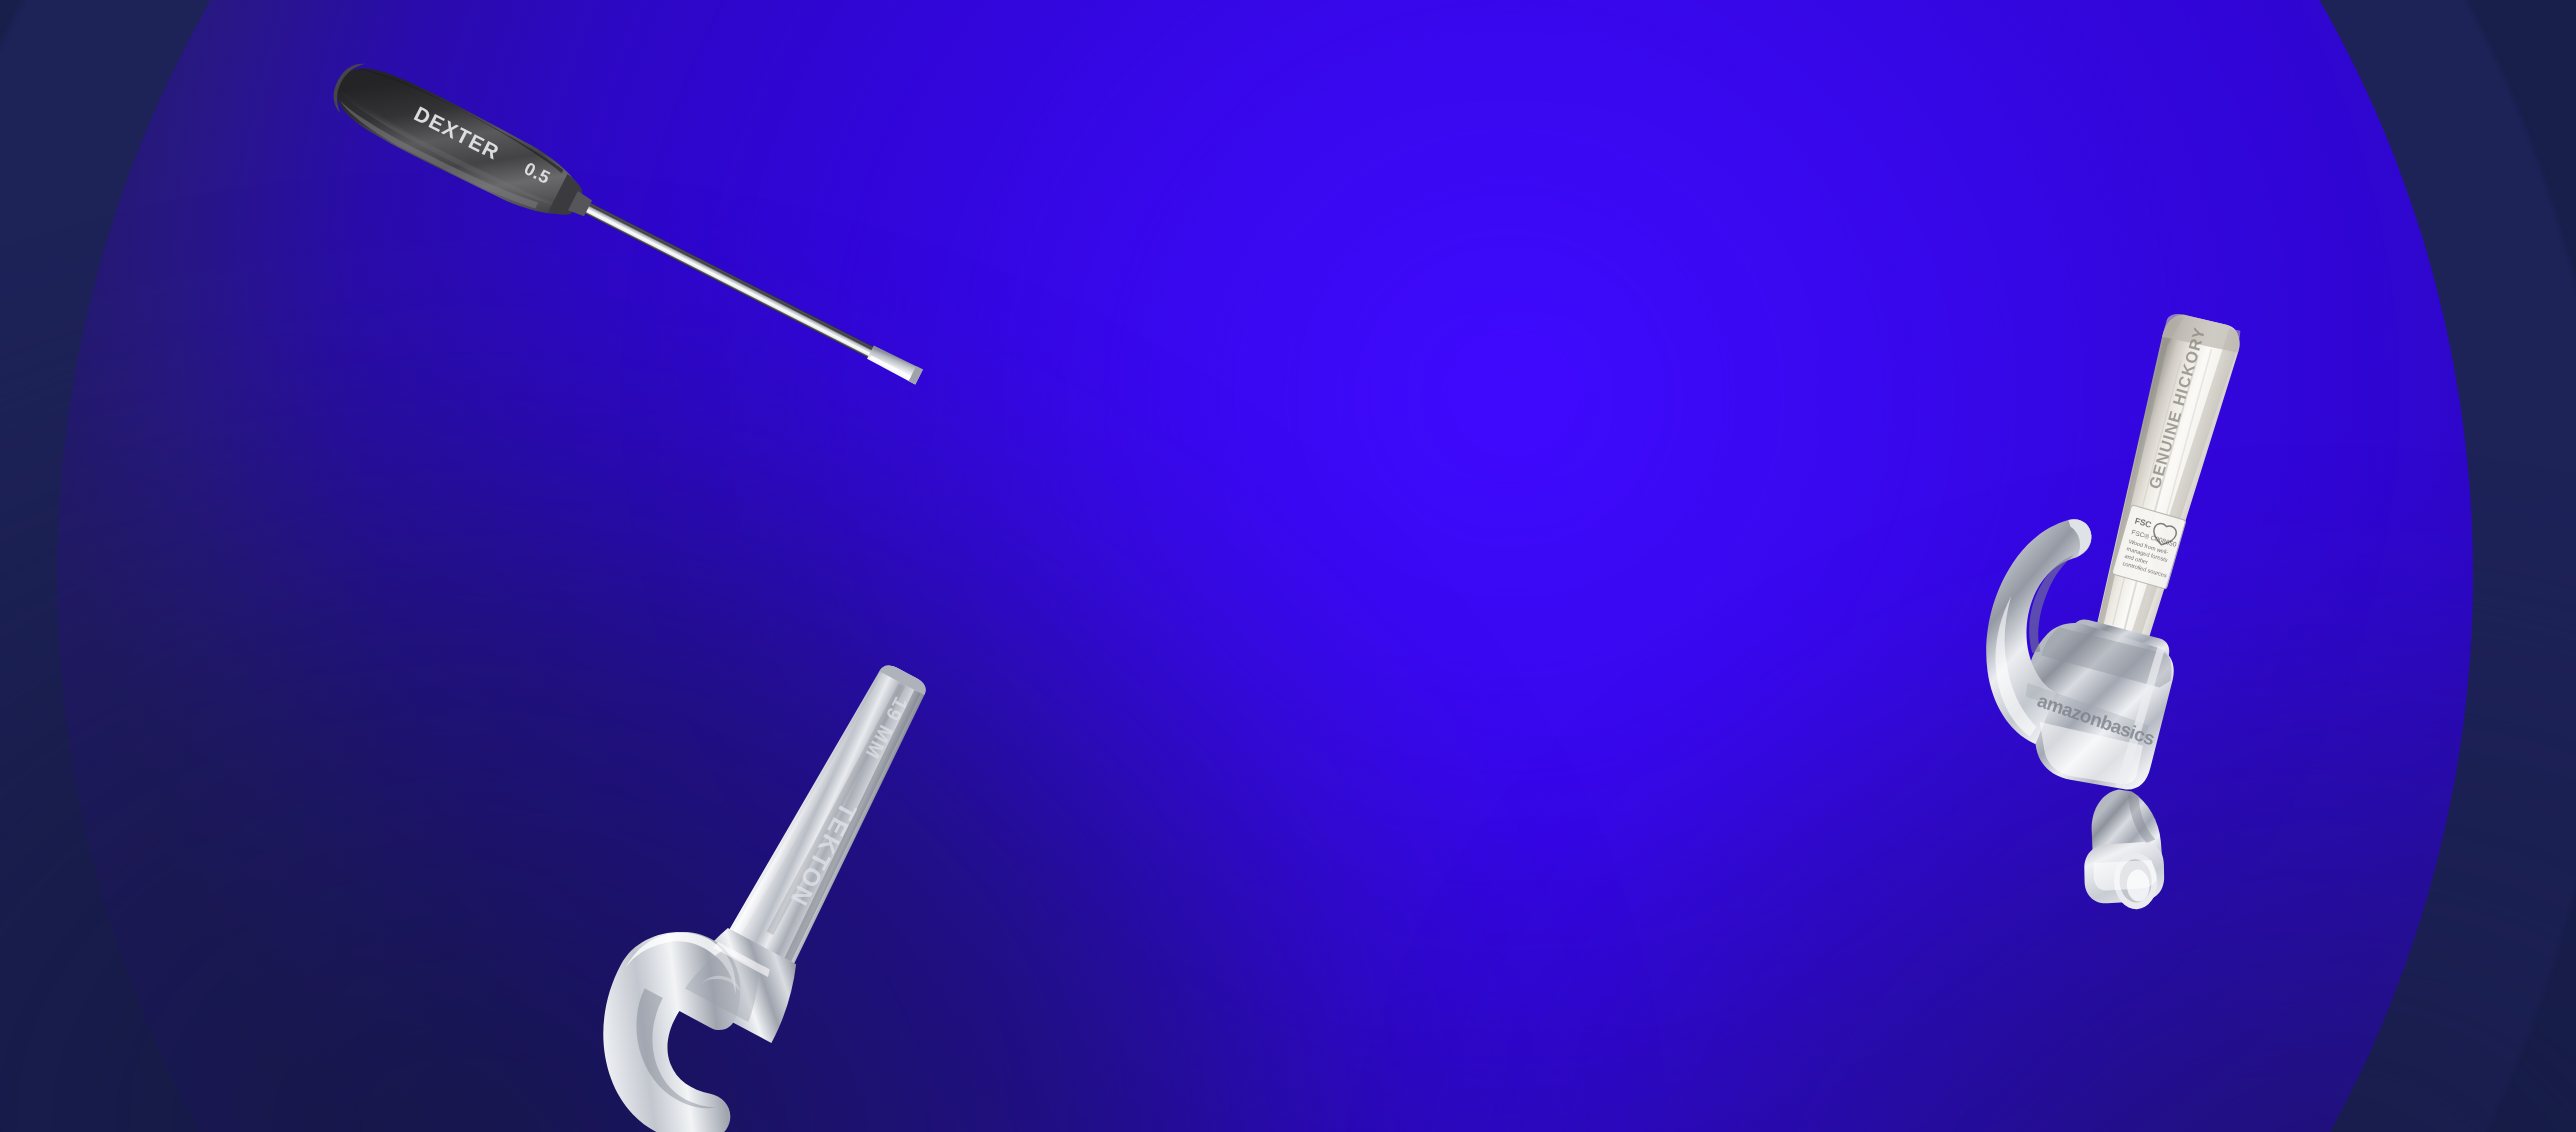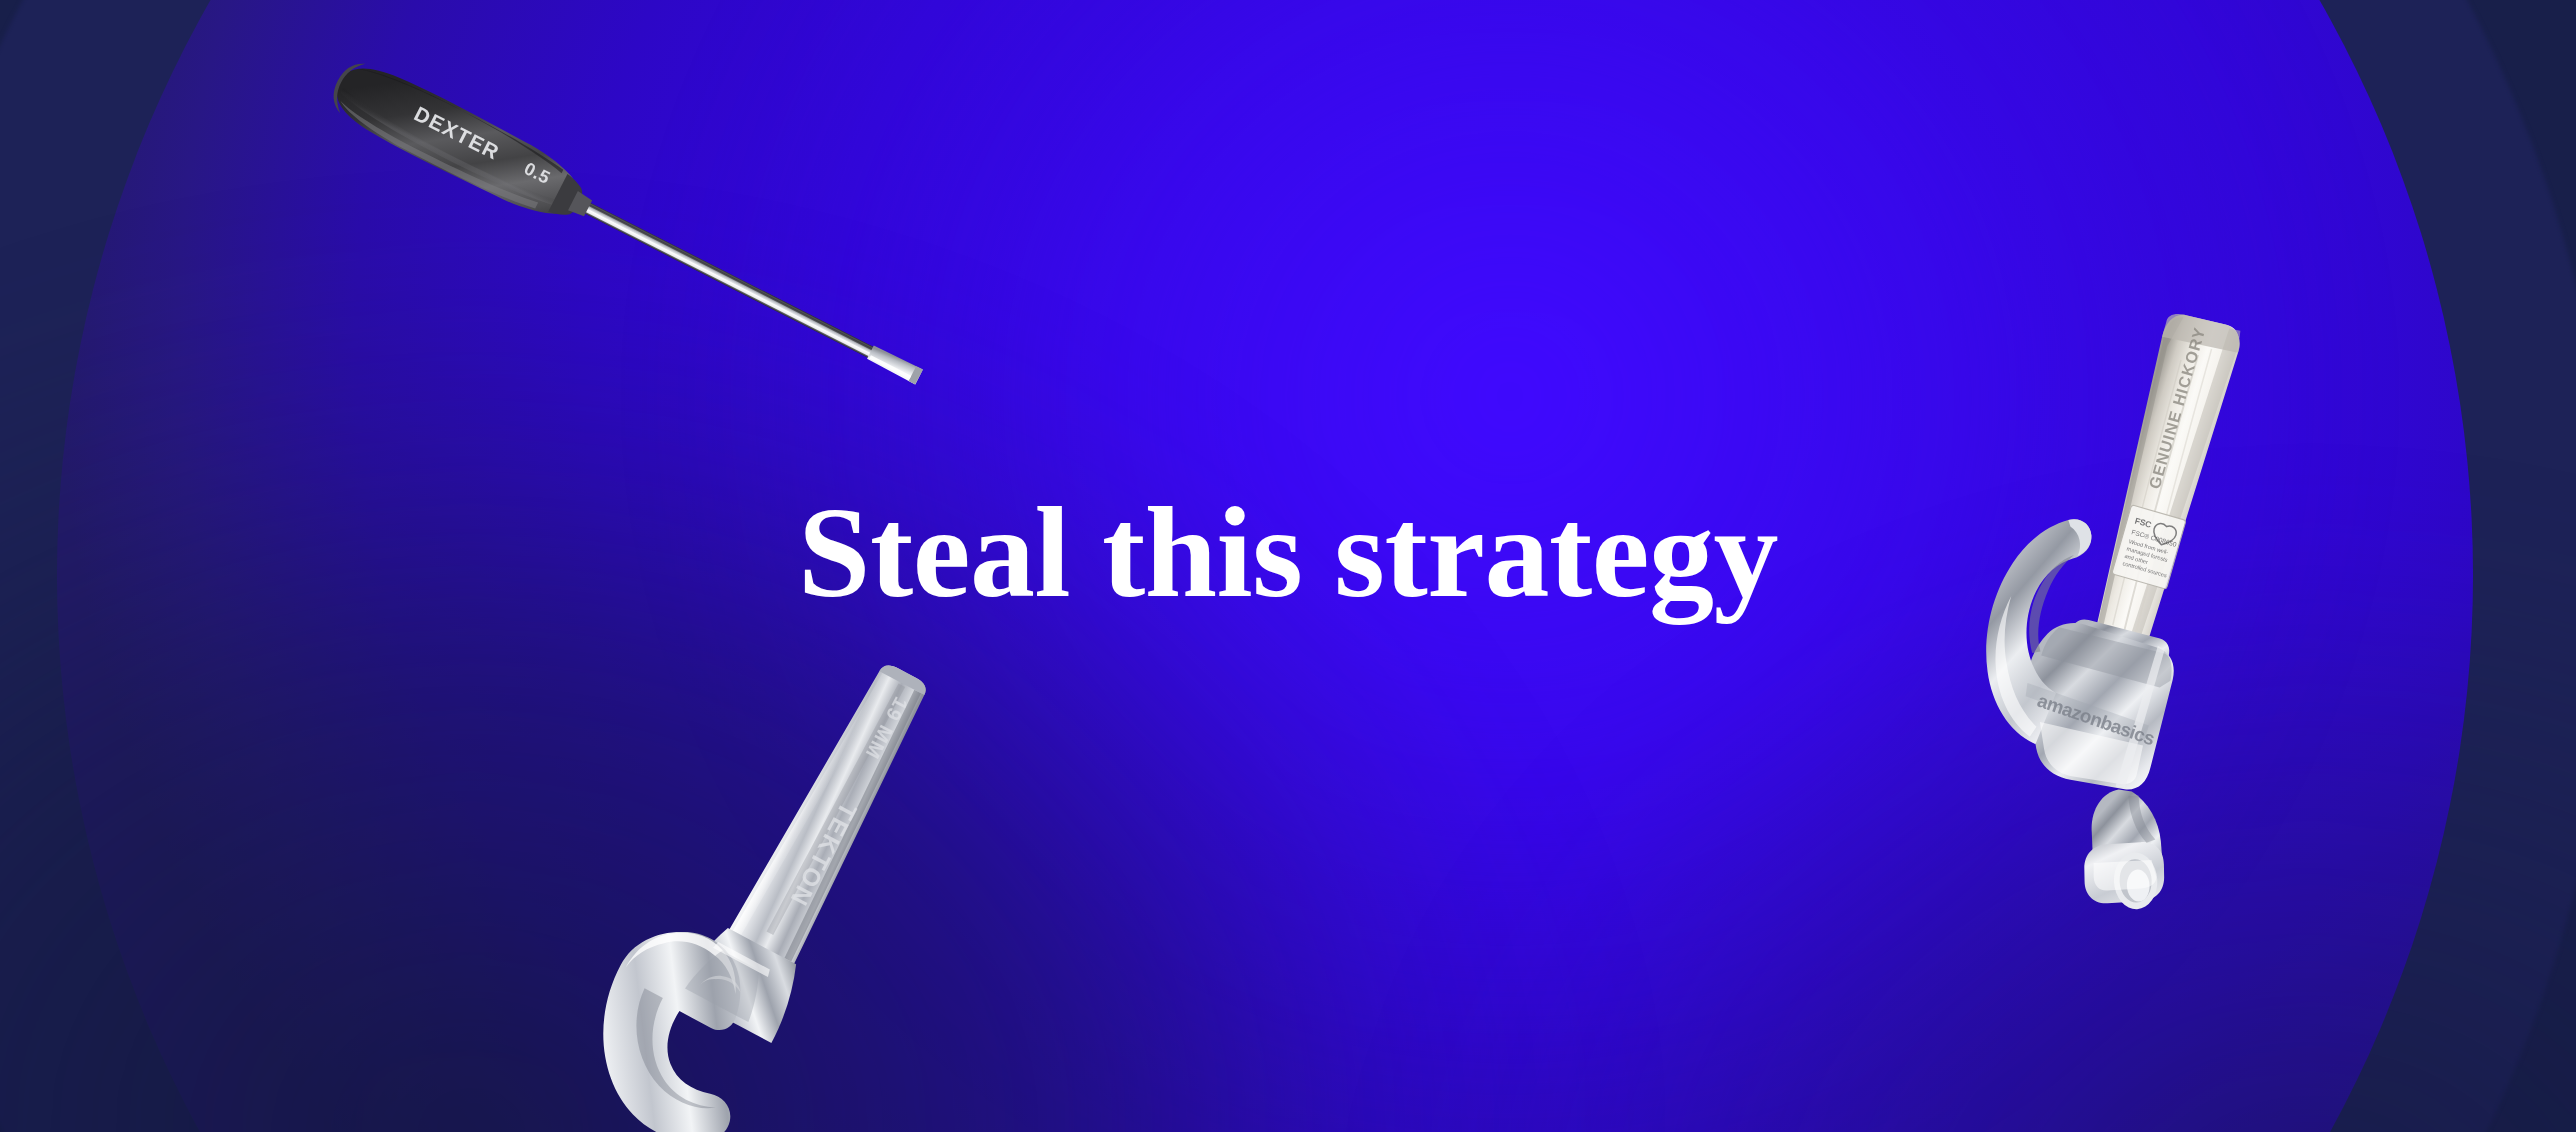--- a/index.html
+++ b/index.html
@@ -498,17 +498,16 @@
                  C184,156 174,142 160,134 Z" fill="#7f848e" opacity="0.4"></path>
 
         <g transform="translate(256,232) rotate(183)">
           <text x="0" y="0" text-anchor="middle" font-family="'Liberation Sans',sans-serif" font-size="20" font-weight="700" letter-spacing="-0.6" fill="#7a7f89" opacity="0.78">amazonbasics</text>
         </g>
       </g>
     </svg>
   </div>
 
   <div class="copy">
-    <h1 class="headline">Steal this strategy</h1>
   </div>
 
 </div>
 
 
 </body></html>

